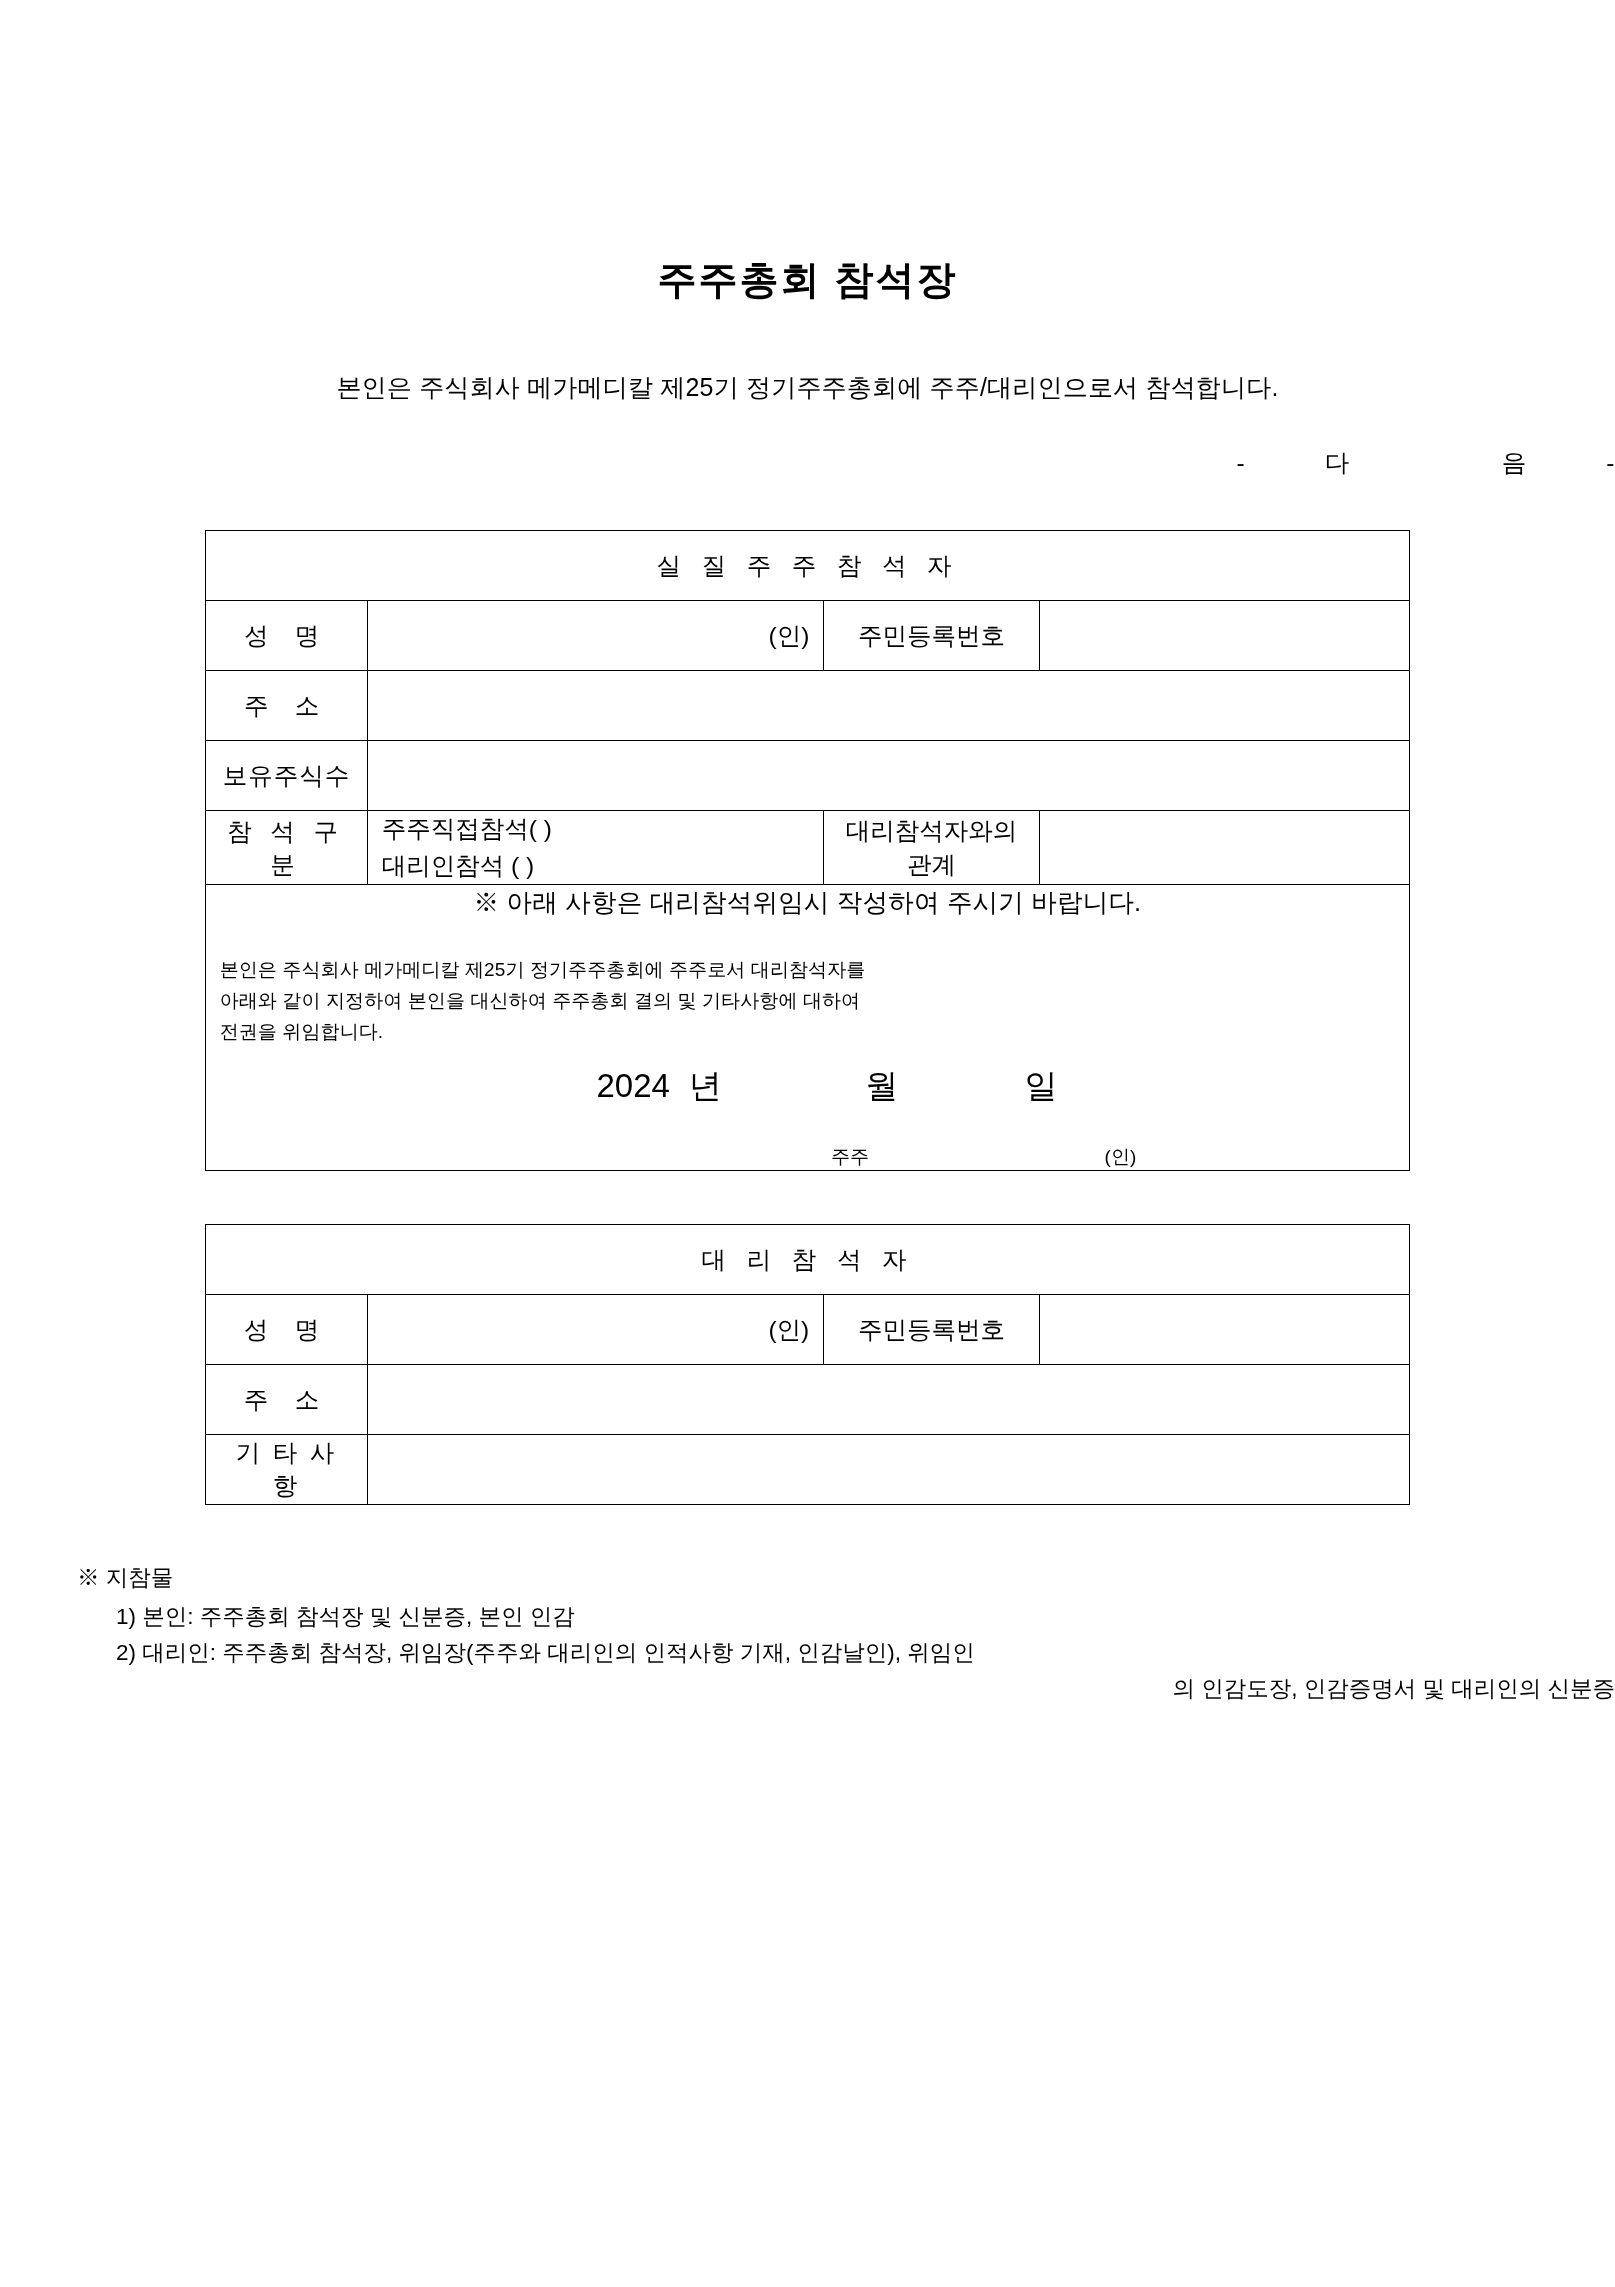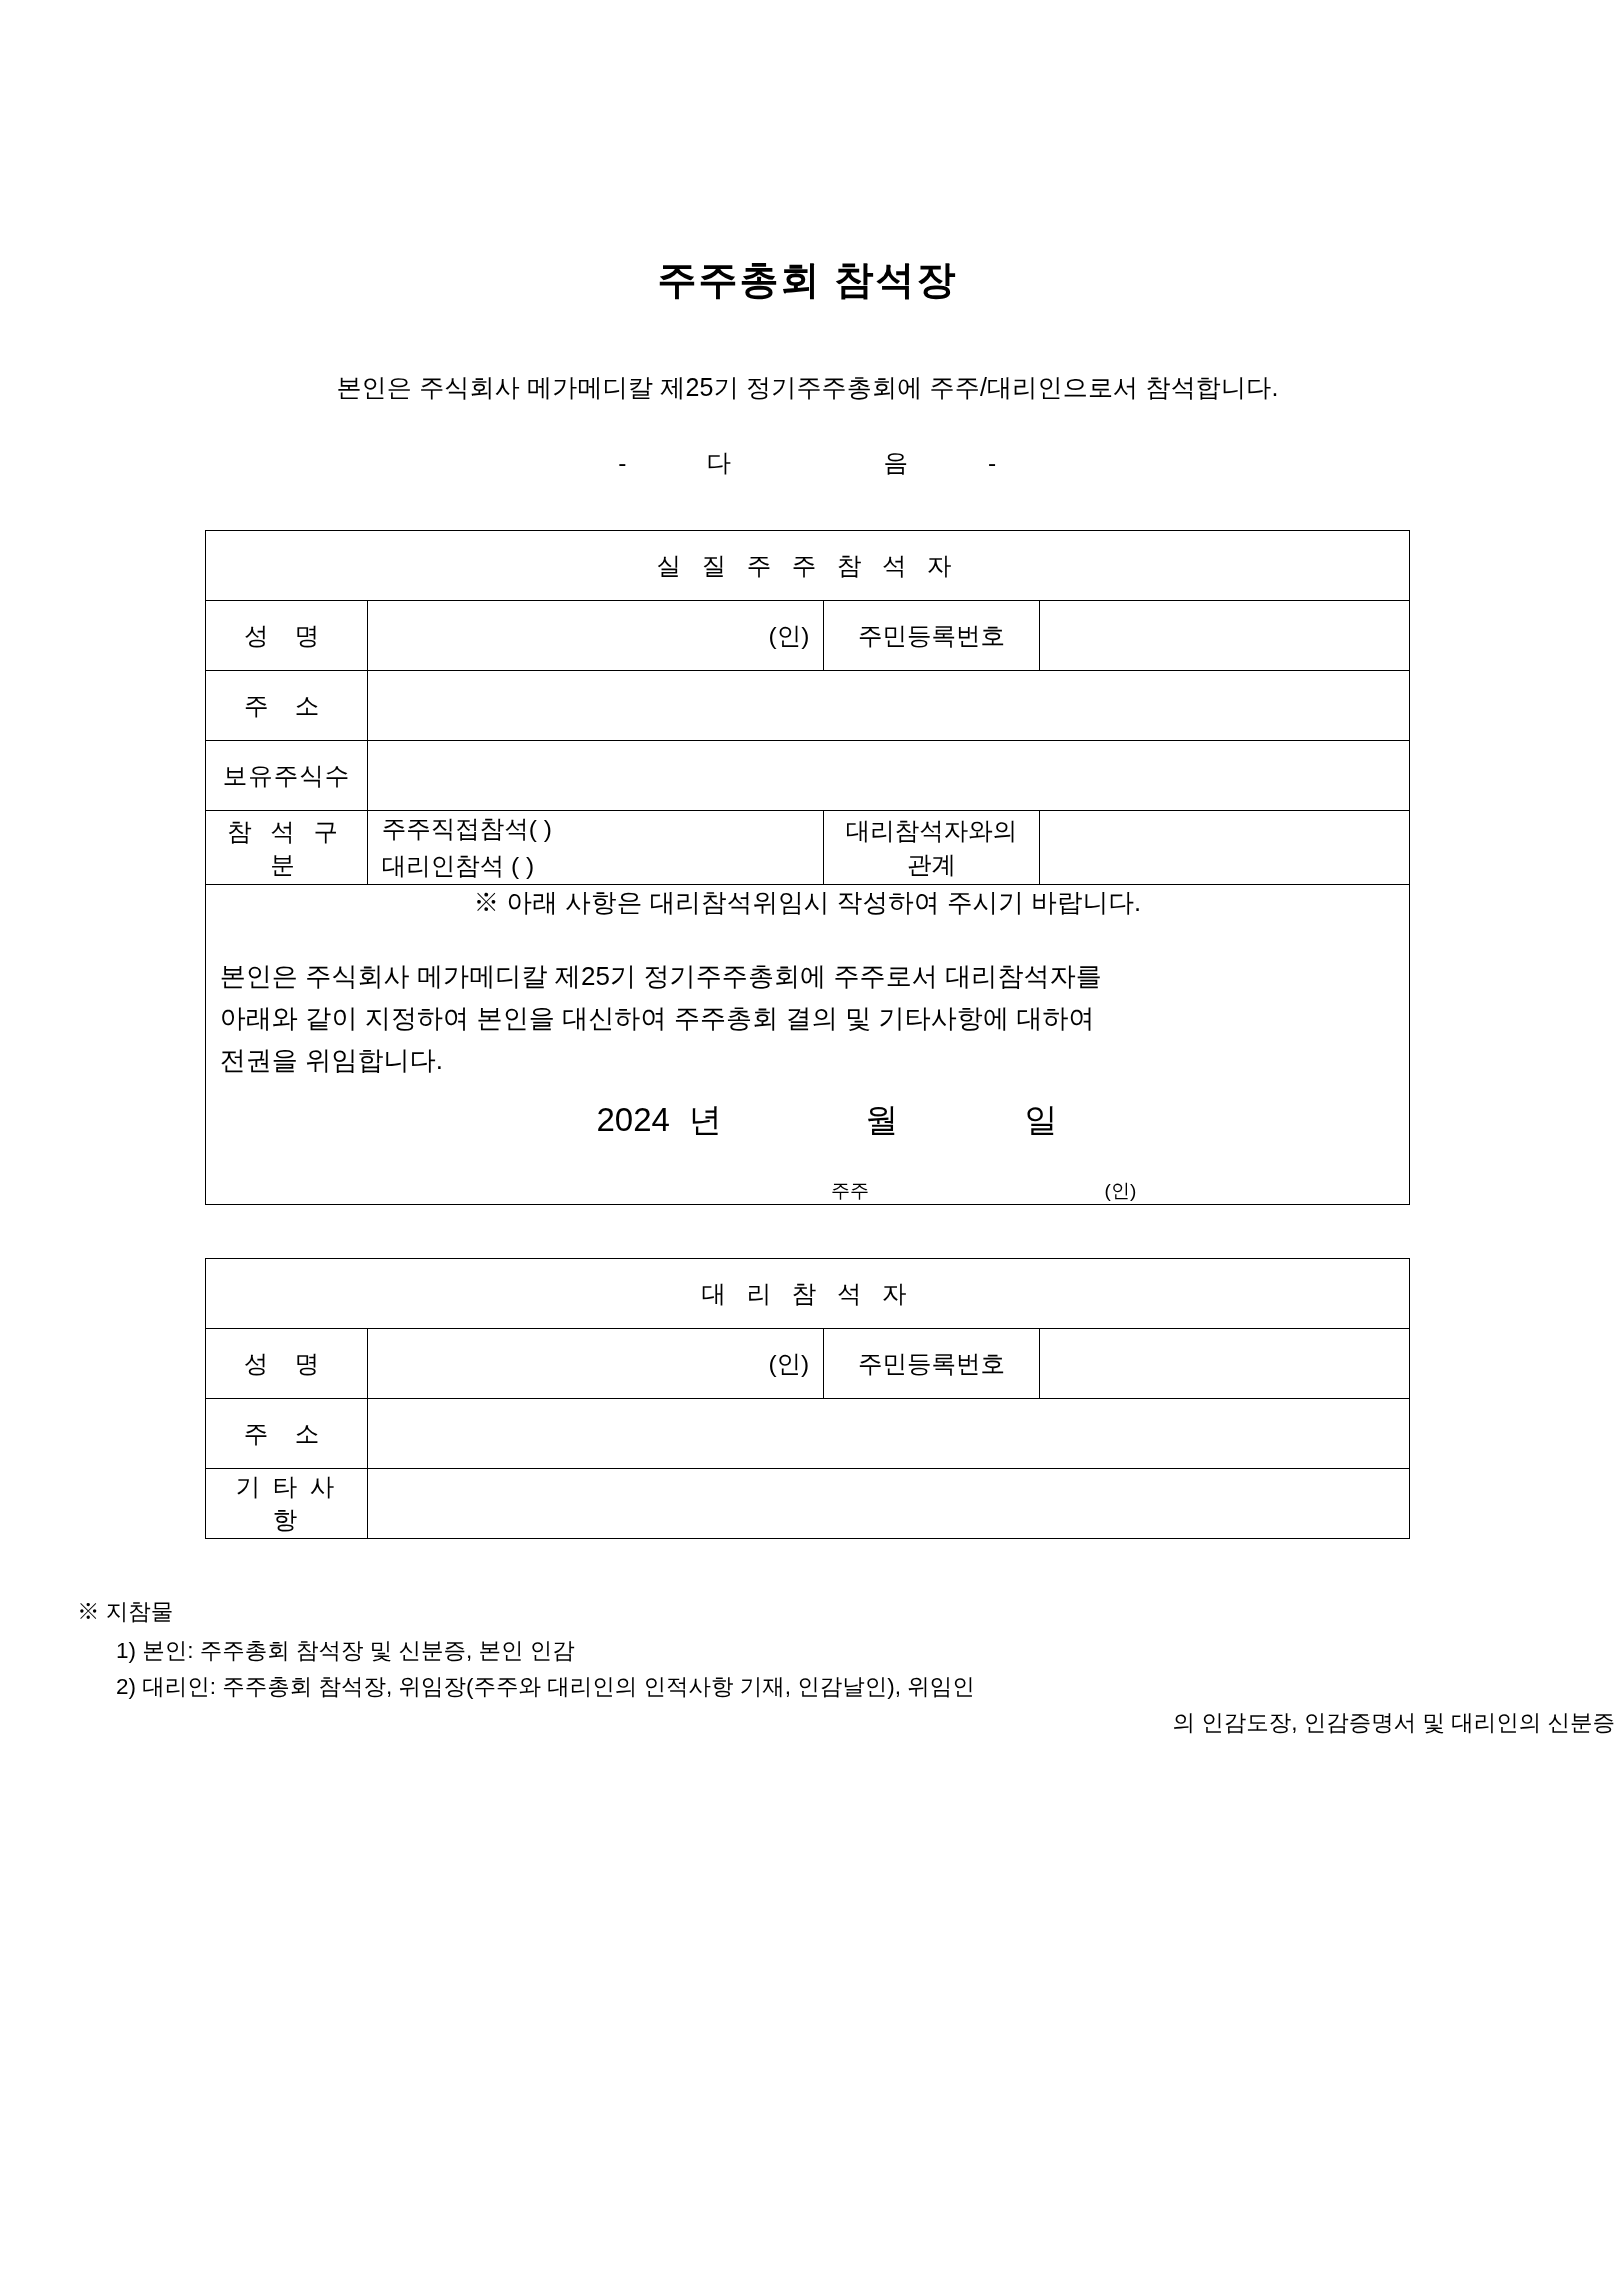--- a/index.html
+++ b/index.html
@@ -35,21 +35,21 @@
     margin-top: 61px;
     text-align: center;
     font-size: 25px;
     line-height: 1.55;
   }
   .intro .line1 { letter-spacing: 0.2px; }
   .intro .line2 { letter-spacing: 0.2px; }
 
   .daum {
     margin-top: 39px;
-    text-align: center;
+    text-align: right;
     font-size: 24.5px;
     letter-spacing: 0.5px;
   }
   .daum .sp { display: inline-block; width: 65px; }
 
   
   .tbl {
     border-collapse: collapse;
     table-layout: fixed;
     margin: 0 auto;
@@ -117,21 +117,21 @@
     padding: 25.5px 39px 33px 39px;
     height: auto;
   }
   .notice-title {
     text-align: center;
     font-size: 25.5px;
     margin-bottom: 35px;
     letter-spacing: 0.2px;
   }
   .notice-body {
-    font-size: 26px;
+    font-size: 19px;
     line-height: 1.62;
     letter-spacing: 0.1px;
   }
   .date-line {
     margin-top: 16px;
     font-size: 33px;
     text-align: center;
     padding-left: 39px;
   }
   .date-line .y { margin-right: 9.8px; }

